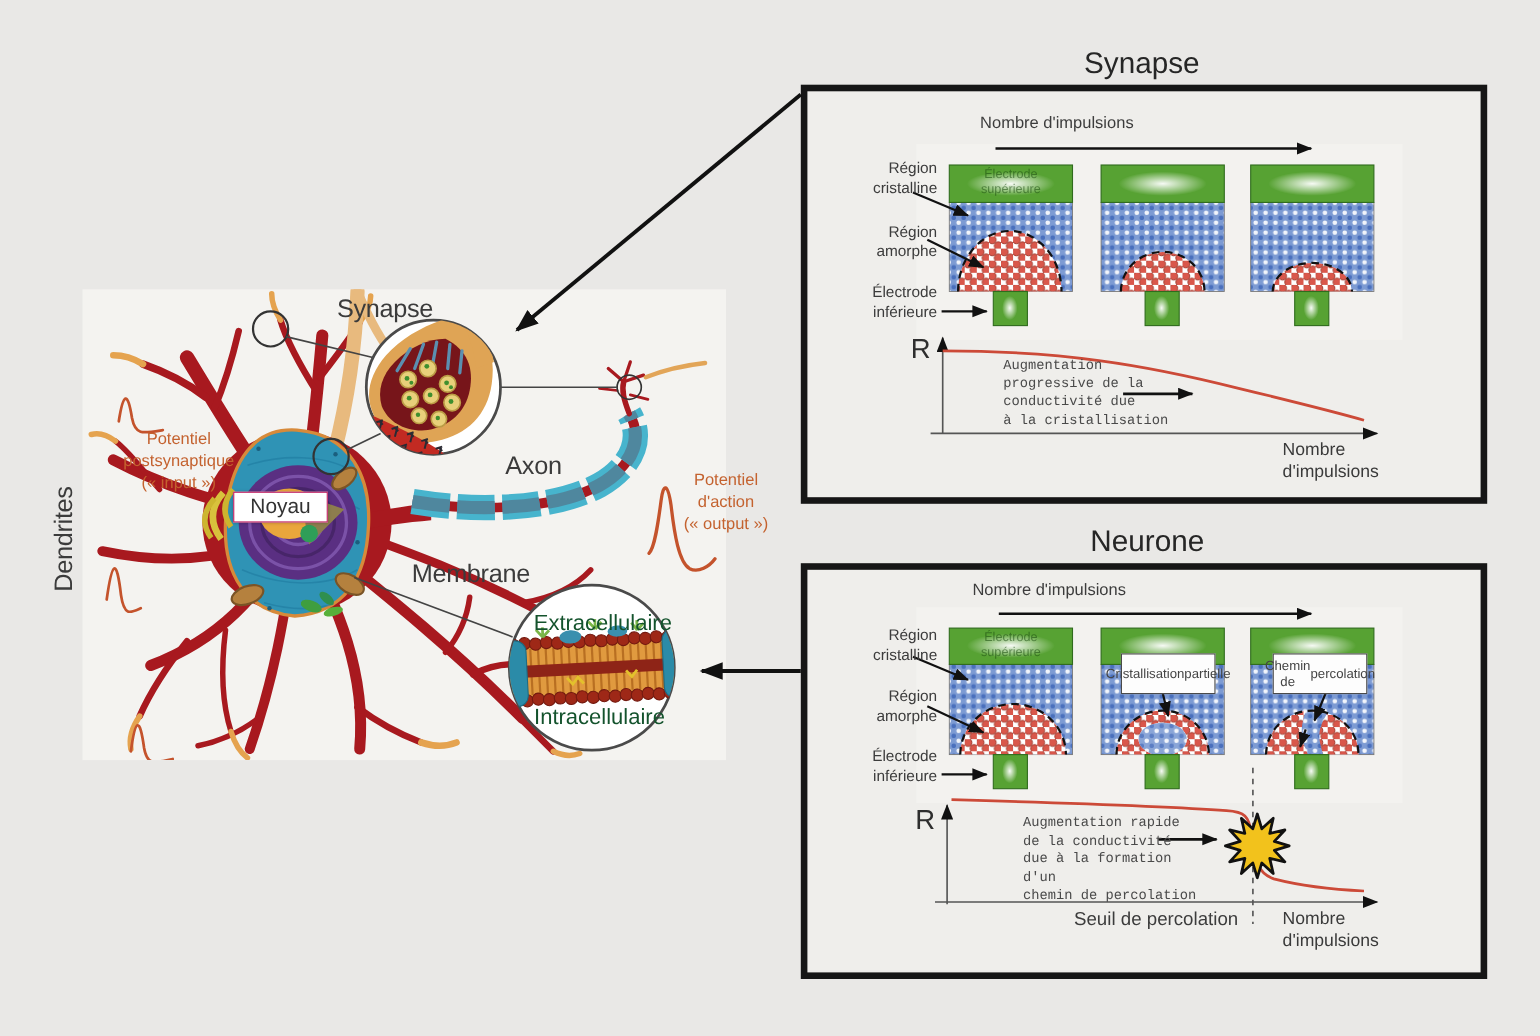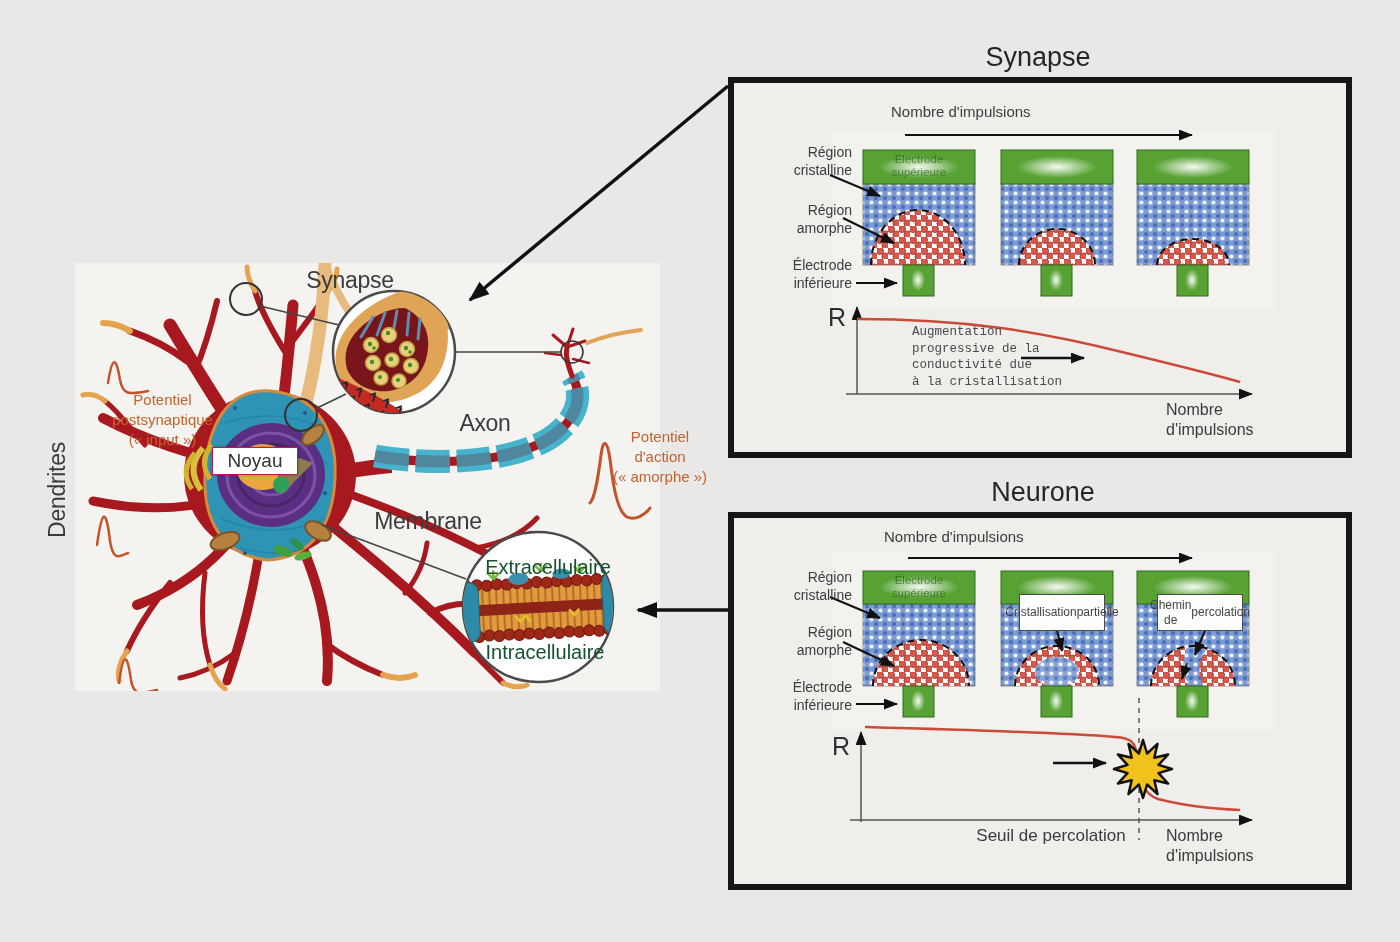--- a/index.html
+++ b/index.html
@@ -304,21 +304,21 @@
     <div class="abs big-label" style="left:283px;top:245px;width:140px;text-align:center;">Membrane</div>
     <div class="noyau-box" style="left:137px;top:184px;width:84px;height:26px;">Noyau</div>
     <div class="abs orange-lbl orange" style="left:0px;top:127px;width:175px;">
       <div>Potentiel</div>
       <div>postsynaptique</div>
       <div>(« input »)</div>
     </div>
     <div class="abs orange-lbl orange" style="left:505px;top:164px;width:160px;">
       <div>Potentiel</div>
       <div>d'action</div>
-      <div>(« amorphe »)</div>
+      <div>(« output »)</div>
     </div>
     <div class="memb-lbl" style="left:403px;top:293px;">Extracellulaire</div>
     <div class="memb-lbl" style="left:400px;top:378px;">Intracellulaire</div>
   </div>
 
   <div class="abs big-label v-label" style="left:-27px;top:475px;width:172px;height:30px;text-align:center;">Dendrites</div>
 
   <svg width="1400" height="942" style="pointer-events:none;z-index:5;">
     <defs>
       <marker id="arrP" markerUnits="userSpaceOnUse" markerWidth="22" markerHeight="18" refX="19" refY="8" orient="auto">
@@ -522,20 +522,26 @@
     </div>
     <div class="whitebox" style="left:285px;top:76px;">
       <div>Cristallisation</div>
       <div>partielle</div>
     </div>
     <div class="whitebox" style="left:423px;top:76px;">
       <div>Chemin de</div>
       <div>percolation</div>
     </div>
     <div class="abs rlabel" style="left:98px;top:214px;">R</div>
+    <div class="abs ann" style="left:196px;top:222px;width:170px;">
+      <div>Augmentation rapide</div>
+      <div>de la conductivité</div>
+      <div>due à la formation d'un</div>
+      <div>chemin de percolation</div>
+    </div>
     <div class="abs seuil" style="left:198px;top:308px;width:238px;">Seuil de percolation</div>
     <div class="abs axis2" style="left:432px;top:308px;width:120px;">
       <div>Nombre</div>
       <div>d'impulsions</div>
     </div>
   </div>
 
 </div>
 
 </body></html>

